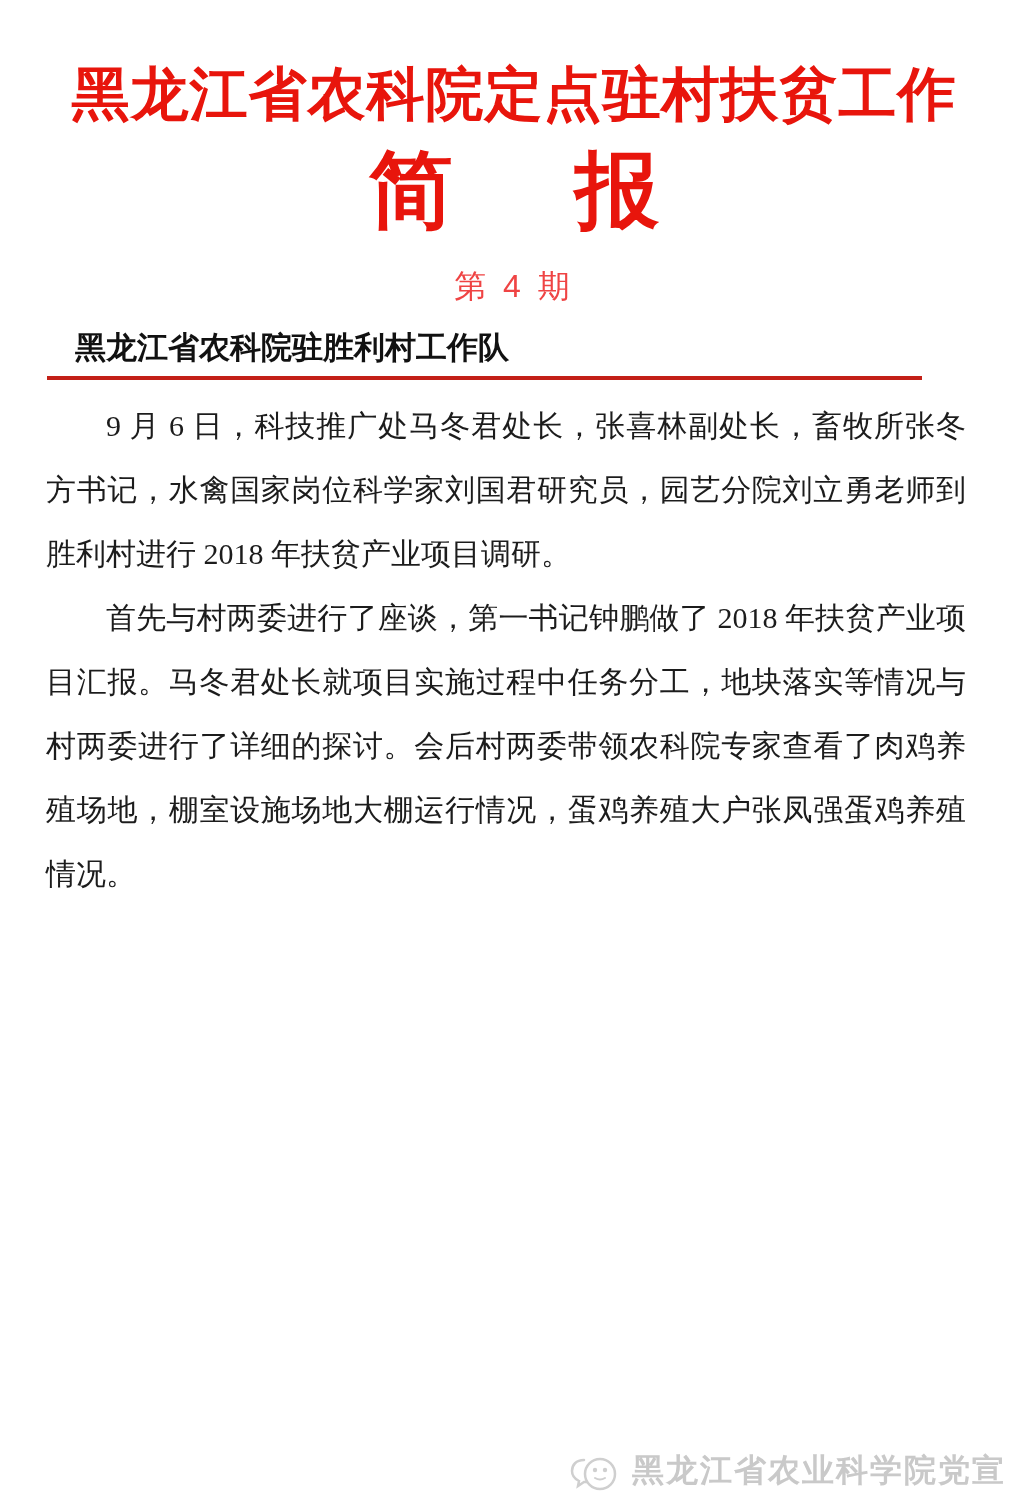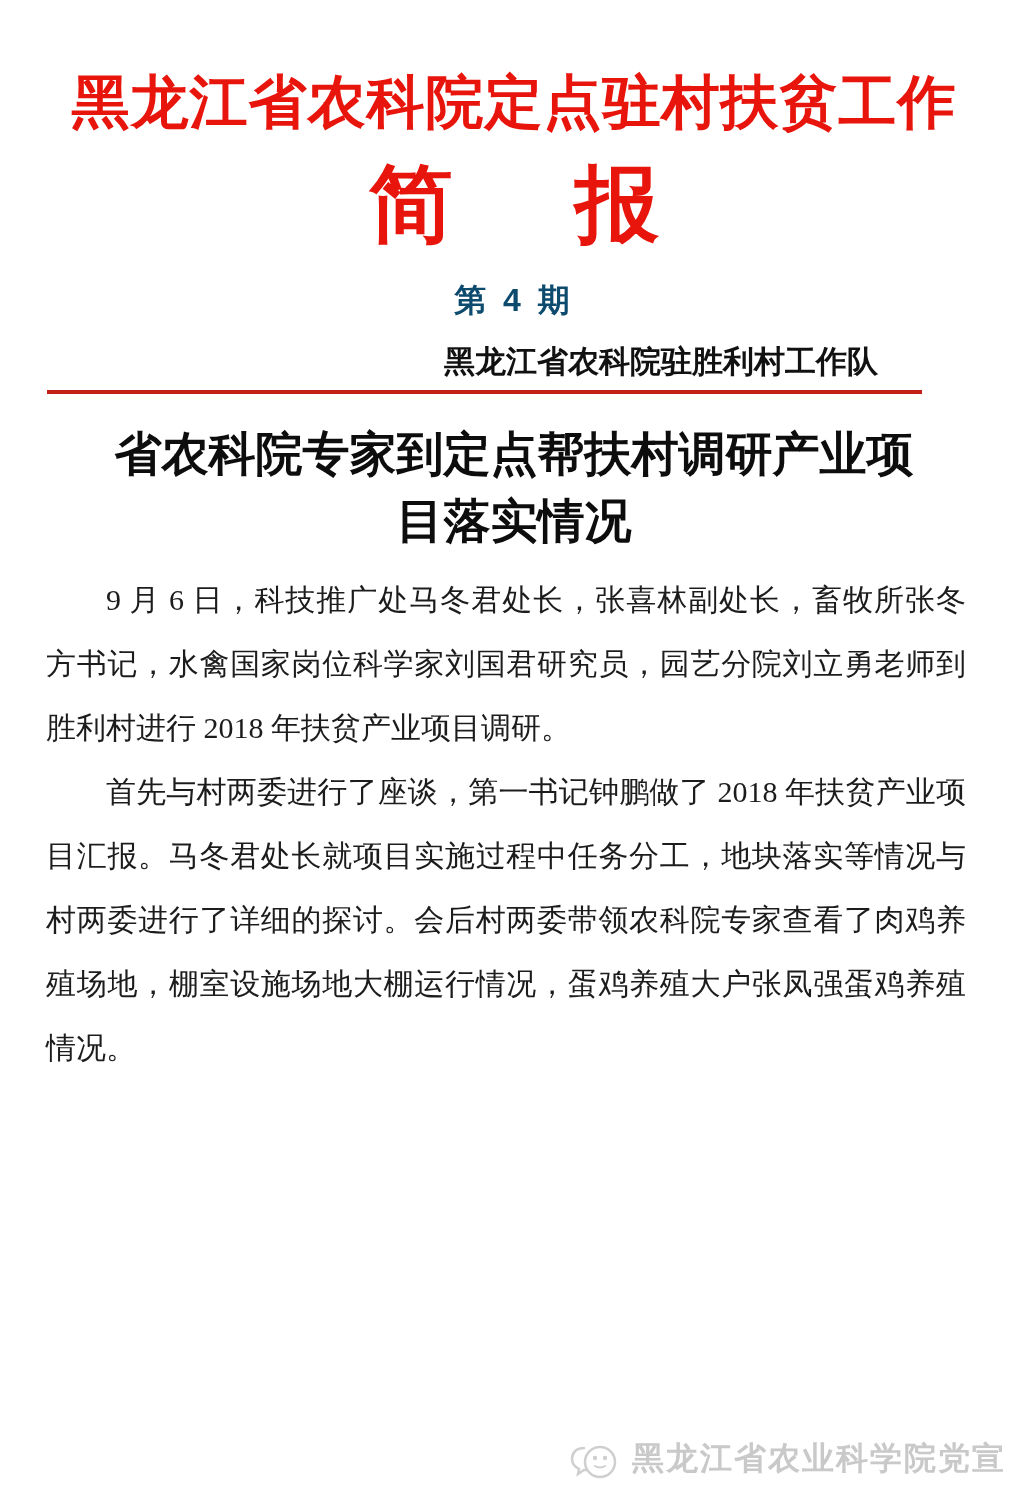--- a/index.html
+++ b/index.html
@@ -15,21 +15,21 @@
     background: #ffffff;
     overflow: hidden;
     font-family: "Liberation Serif", serif;
     color: #1c1c1c;
   }
   
   .masthead {
     padding-top: 50px;
   }
   .main-title {
-    margin: 12px;
+    margin: 4px;
     text-align: center;
     font-family: "Liberation Sans", sans-serif;
     font-weight: 900;
     font-size: 58px;
     line-height: 80px;
     color: #e8150c;
     letter-spacing: 1px;
   }
   .bulletin-name {
     display: flex;
@@ -39,38 +39,37 @@
     font-family: "Liberation Sans", sans-serif;
     font-weight: 900;
     font-size: 84px;
     line-height: 100px;
     color: #e8150c;
   }
   .issue-number {
     margin-top: 26px;
     text-align: center;
     font-family: "Liberation Sans", sans-serif;
-    font-weight: bold;
+    font-weight: normal;
     font-size: 32px;
     line-height: 40px;
     letter-spacing: 4px;
-    color: #0c4a6e;
+    color: #ef4444;
   }
   .mast-row {
     display: flex;
     justify-content: space-between;
     align-items: flex-end;
     margin-top: 22px;
     padding: 0 150px 0 75px;
     font-family: "Liberation Sans", sans-serif;
     font-weight: bold;
     font-size: 31px;
     line-height: 40px;
     color: #111111;
-    flex-direction: column;
   }
   .red-rule {
     height: 4px;
     margin: 8px 106px 0 47px;
     background: linear-gradient(to right, #a01010, #d describes0,#d42020);
     background: #c32017;
     border: 0;
   }
   
   .article-heading {
@@ -92,21 +91,21 @@
   }
   .article-body p {
     margin: 0;
     text-indent: 2em;
     word-break: break-all;
   }
   
   .footer-watermark {
     position: absolute;
     right: 22px;
-    bottom: 28px;
+    bottom: 16px;
     display: flex;
     align-items: center;
     gap: 10px;
     color: #c9c9c9;
     font-family: "Liberation Sans", sans-serif;
     font-weight: bold;
     font-size: 32px;
     letter-spacing: 2px;
     user-select: none;
   }
@@ -129,24 +128,20 @@
 
     <div class="issue-number">第 4 期</div>
 
     <div class="mast-row">
       <span>黑龙江省农科院驻胜利村工作队</span>
     </div>
 
     <hr class="red-rule">
   </div>
 
-  <div class="article-heading">
-    <div>省农科院专家到定点帮扶村调研产业项</div>
-    <div>目落实情况</div>
-  </div>
 
   <div class="article-body">
     <p>9 月 6 日，科技推广处马冬君处长，张喜林副处长，畜牧所张冬方书记，水禽国家岗位科学家刘国君研究员，园艺分院刘立勇老师到胜利村进行 2018 年扶贫产业项目调研。</p>
     <p>首先与村两委进行了座谈，第一书记钟鹏做了 2018 年扶贫产业项目汇报。马冬君处长就项目实施过程中任务分工，地块落实等情况与村两委进行了详细的探讨。会后村两委带领农科院专家查看了肉鸡养殖场地，棚室设施场地大棚运行情况，蛋鸡养殖大户张凤强蛋鸡养殖情况。</p>
   </div>
 
   <div class="footer-watermark">
     <span>
       <svg width="52" height="42" viewBox="0 0 52 42" fill="none" xmlns="http://www.w3.org/2000/svg">
 

